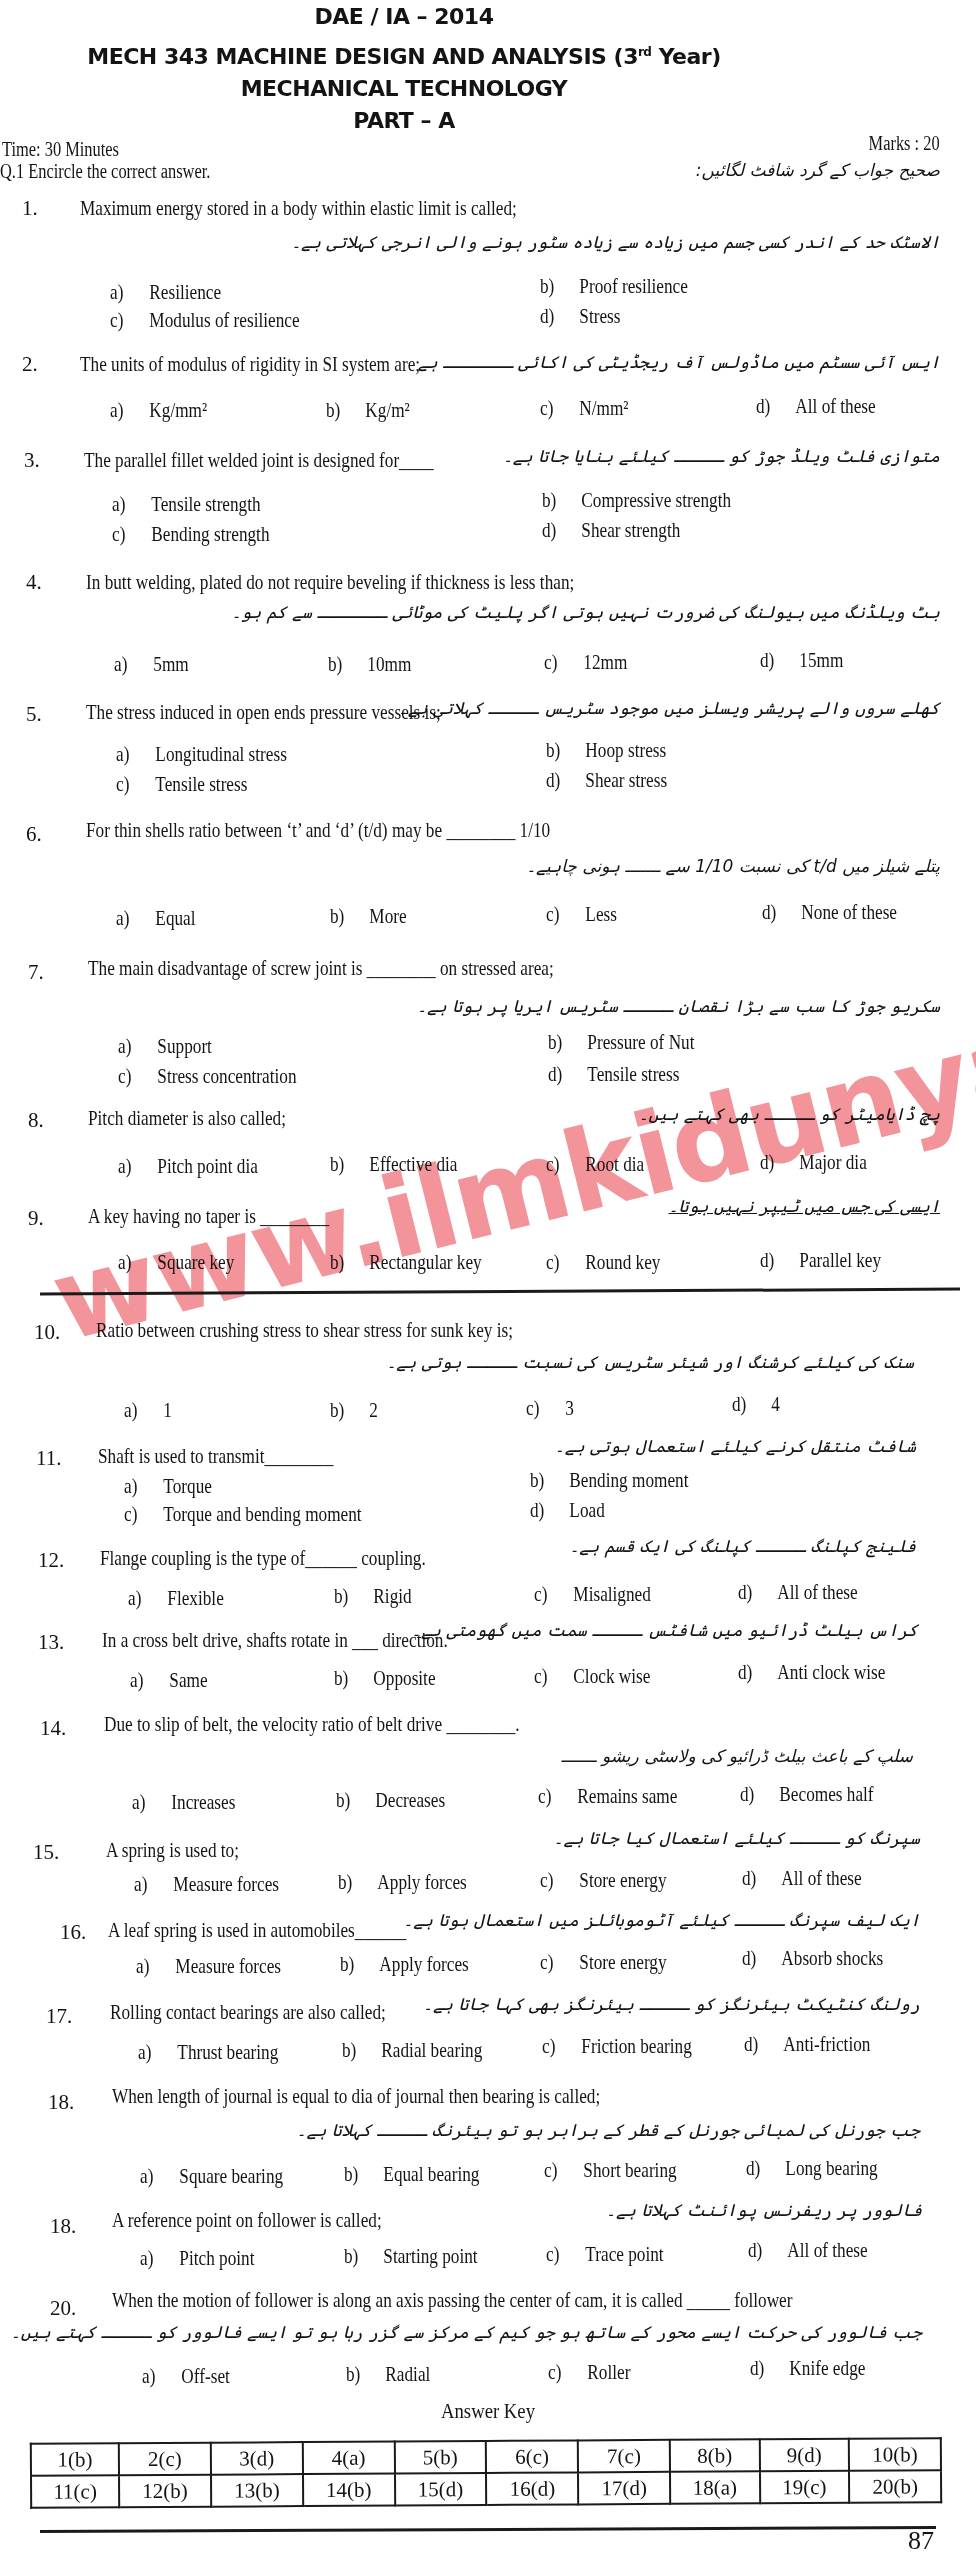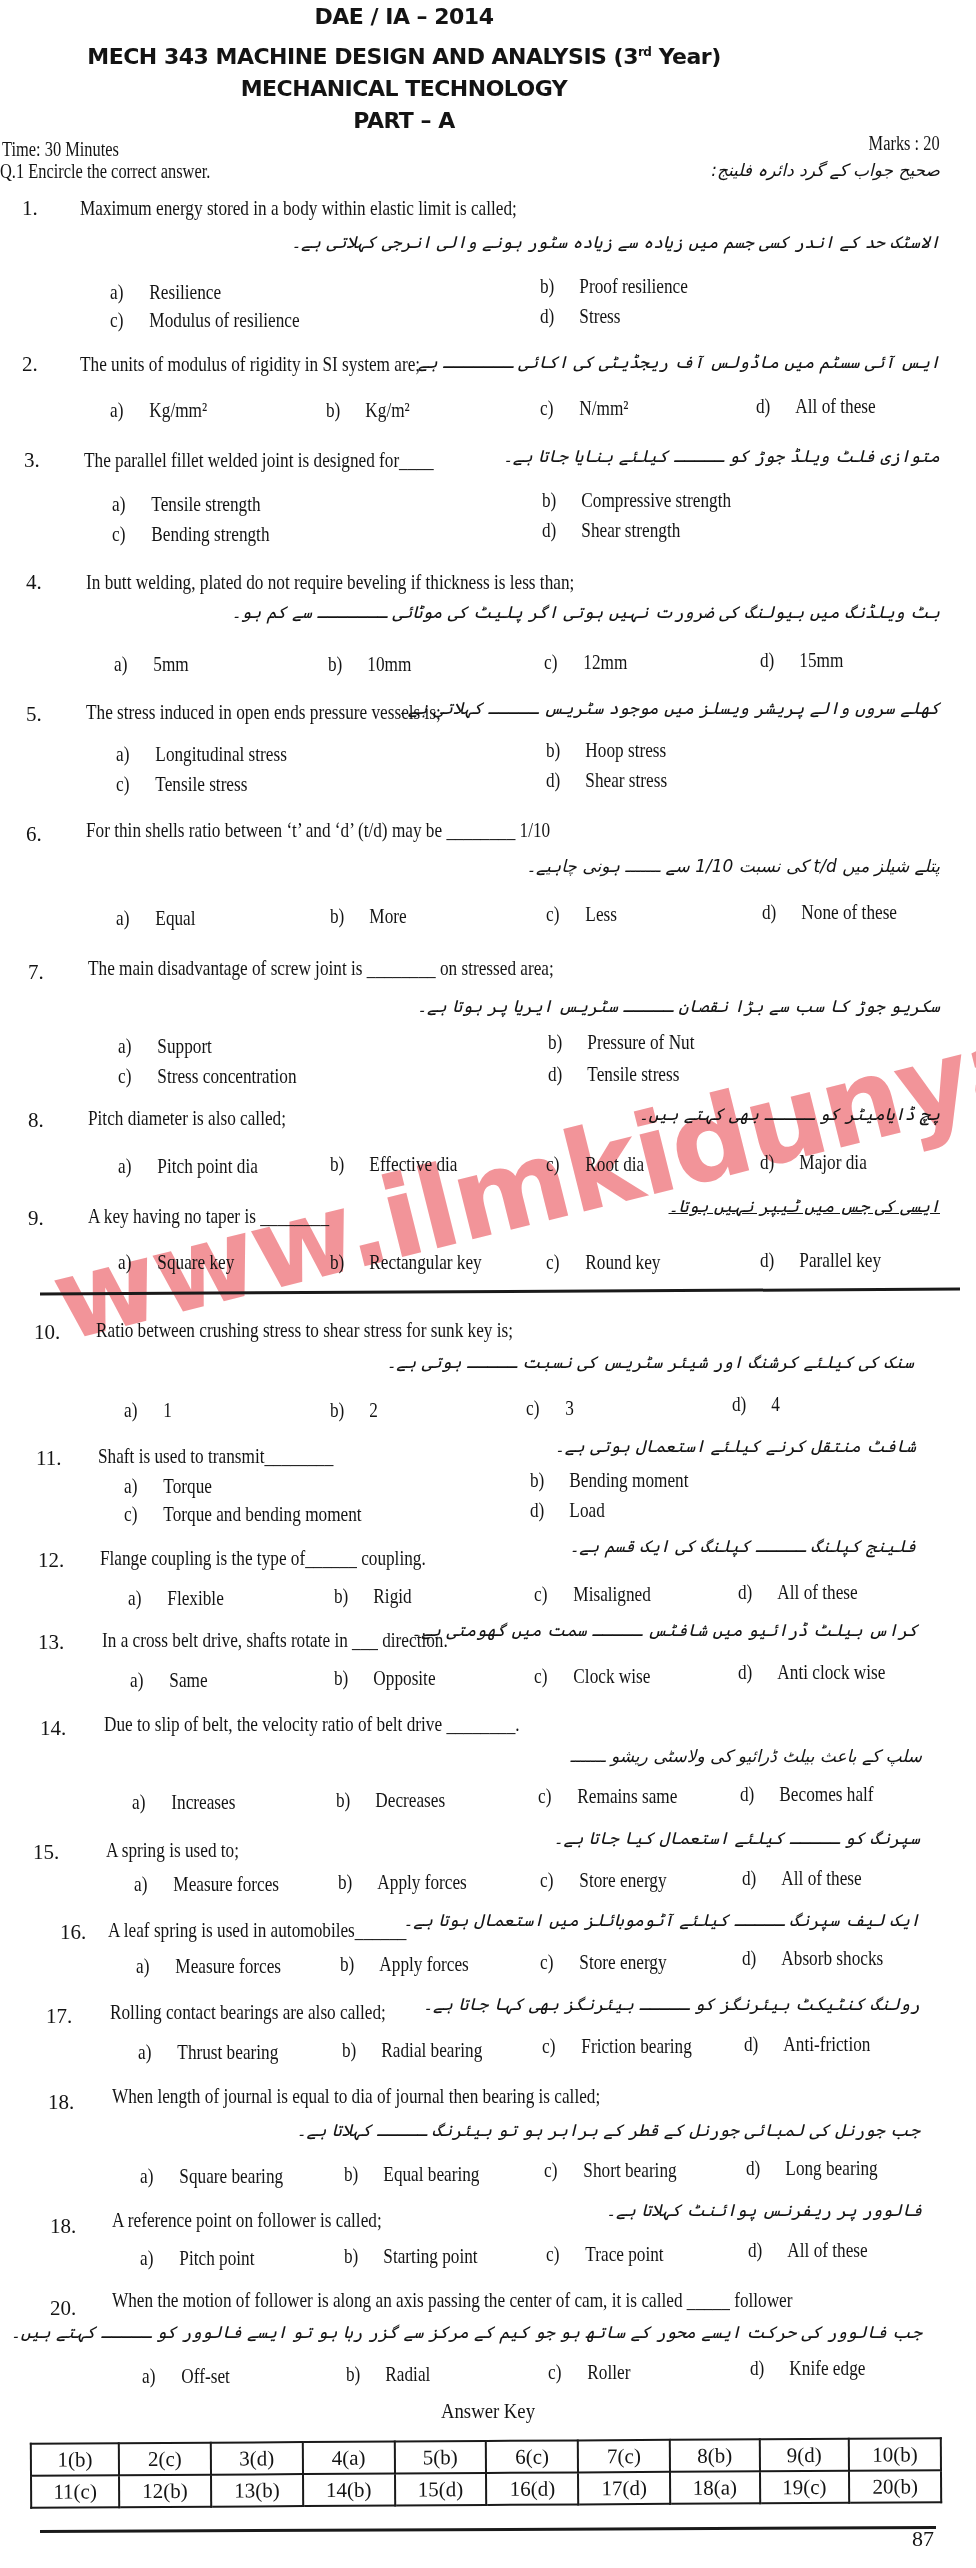--- a/index.html
+++ b/index.html
@@ -24,33 +24,33 @@
   .watermark { position: absolute; left: 40px; top: 1240px; font-family: "DejaVu Sans", sans-serif;
                font-weight: bold; font-size: 112px; color: rgba(232, 60, 70, 0.55);
                transform: rotate(-14deg); transform-origin: left top; letter-spacing: -2px;
                white-space: nowrap; pointer-events: none; }
   .ak-title { position: absolute; left: 0; width: 976px; text-align: center; top: 2398px;
               font-size: 22px; transform: scaleX(0.85); }
   table.ak { position: absolute; left: 30px; top: 2440px; width: 912px; border-collapse: collapse;
              transform: rotate(-0.35deg); }
   table.ak td { border: 2px solid #1a1a1a; height: 30px; text-align: center; font-size: 21px;
                 font-family: "Liberation Serif", serif; padding: 0; }
-  .pageno { position: absolute; right: 42px; top: 2526px; font-size: 22px; }
+  .pageno { position: absolute; right: 42px; top: 2526px; font-size: 26px; }
 </style>
 </head>
 <body>
 
 <div class="hdr h1">DAE / IA – 2014</div>
 <div class="hdr h2"><span>MECH 343 MACHINE DESIGN AND ANALYSIS (3</span><sup>rd</sup><span> Year)</span></div>
 <div class="hdr h3">MECHANICAL TECHNOLOGY</div>
 <div class="hdr h4">PART – A</div>
 
 <div class="abs meta" style="left:2px; top:138px;">Time: 30 Minutes</div>
 <div class="abs meta" style="right:36px; top:132px; transform-origin:right top;">Marks : 20</div>
-<div class="abs urdu" style="top:160px;">صحیح جواب کے گرد دائرہ فلینج:</div>
+<div class="abs urdu" style="top:160px;">صحیح جواب کے گرد شافٹ لگائیں:</div>
 <div class="abs meta" style="left:0px; top:160px;">Q.1  Encircle the correct answer.</div>
 
 <div class="watermark">www.ilmkidunya.com</div>
 
 <div id="questions">
 
   <div class="abs qnum" style="left:22px; top:196px;">1.</div>
   <div class="abs qtext" style="left:80px; top:196px;">Maximum energy stored in a body within elastic limit is called;</div>
   <div class="abs urdu" style="top:232px;">الاسٹک حد کے اندر کسی جسم میں زیادہ سے زیادہ سٹور ہونے والی انرجی کہلاتی ہے۔</div>
   <div class="abs opt" style="left:110px; top:280px;"><span class="lbl">a)</span><span>Resilience</span></div>
@@ -151,21 +151,21 @@
   <div class="abs qnum" style="left:38px; top:1630px;">13.</div>
   <div class="abs qtext" style="left:102px; top:1628px;">In a cross belt drive, shafts rotate in ___ direction.</div>
   <div class="abs urdu" style="top:1620px; right:58px;">کراس بیلٹ ڈرائیو میں شافٹس ـــــ سمت میں گھومتی ہے۔</div>
   <div class="abs opt" style="left:130px; top:1668px;"><span class="lbl">a)</span><span>Same</span></div>
   <div class="abs opt" style="left:334px; top:1666px;"><span class="lbl">b)</span><span>Opposite</span></div>
   <div class="abs opt" style="left:534px; top:1664px;"><span class="lbl">c)</span><span>Clock wise</span></div>
   <div class="abs opt" style="left:738px; top:1660px;"><span class="lbl">d)</span><span>Anti clock wise</span></div>
 
   <div class="abs qnum" style="left:40px; top:1716px;">14.</div>
   <div class="abs qtext" style="left:104px; top:1712px;">Due to slip of belt, the velocity ratio of belt drive ________.</div>
-  <div class="abs urdu" style="top:1746px; right:54px;margin-left:24px;">سلپ کے باعث بیلٹ ڈرائیو کی ولاسٹی ریشو ـــــــ</div>
+  <div class="abs urdu" style="top:1746px; right:63px;margin-left:24px;">سلپ کے باعث بیلٹ ڈرائیو کی ولاسٹی ریشو ـــــــ</div>
   <div class="abs opt" style="left:132px; top:1790px;"><span class="lbl">a)</span><span>Increases</span></div>
   <div class="abs opt" style="left:336px; top:1788px;"><span class="lbl">b)</span><span>Decreases</span></div>
   <div class="abs opt" style="left:538px; top:1784px;"><span class="lbl">c)</span><span>Remains same</span></div>
   <div class="abs opt" style="left:740px; top:1782px;"><span class="lbl">d)</span><span>Becomes half</span></div>
 
   <div class="abs qnum" style="left:33px; top:1840px;">15.</div>
   <div class="abs qtext" style="left:106px; top:1838px;">A spring is used to;</div>
   <div class="abs urdu" style="top:1828px; right:56px;">سپرنگ کو ـــــ کیلئے استعمال کیا جاتا ہے۔</div>
   <div class="abs opt" style="left:134px; top:1872px;"><span class="lbl">a)</span><span>Measure forces</span></div>
   <div class="abs opt" style="left:338px; top:1870px;"><span class="lbl">b)</span><span>Apply forces</span></div>

